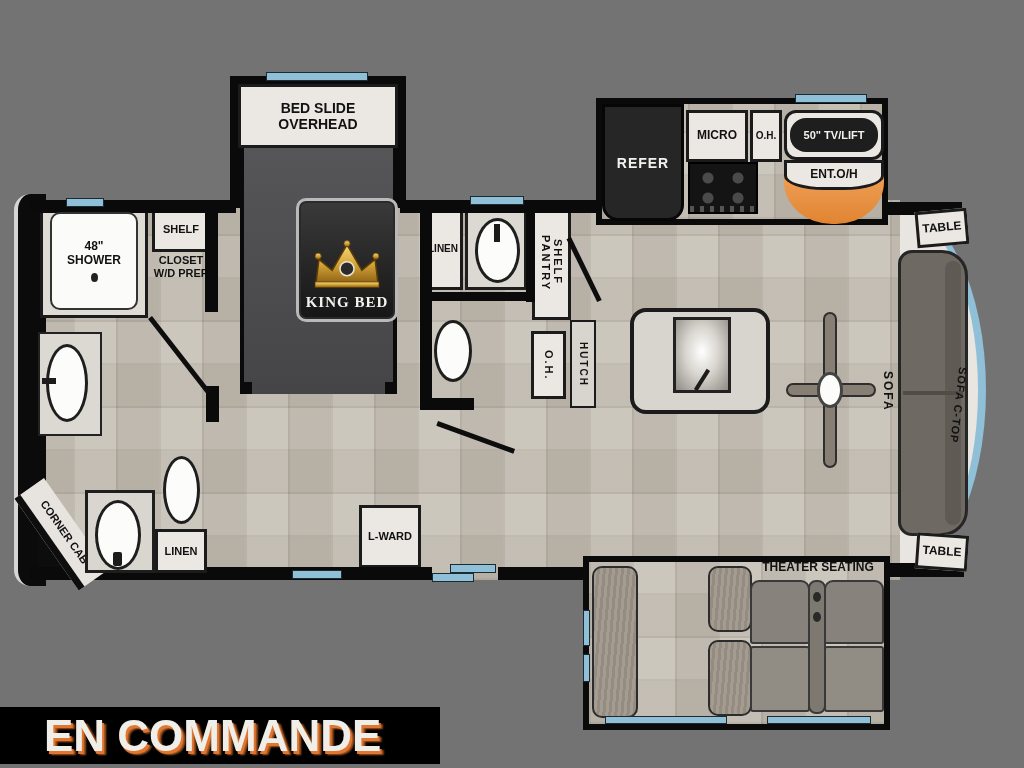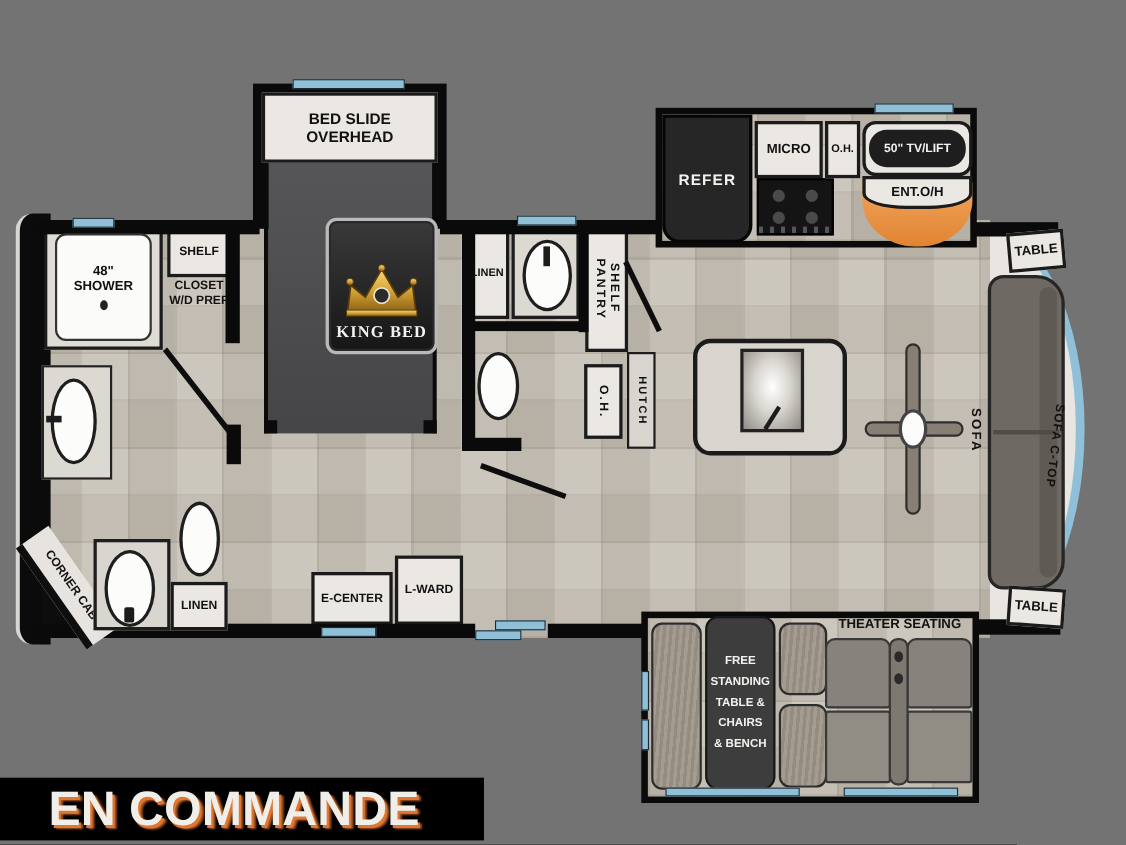--- a/index.html
+++ b/index.html
@@ -135,23 +135,20 @@
     <span class="lbl" style="font-size:11px;">CORNER CAB</span>
   </div>
   <div class="abs" style="left:85px;top:490px;width:70px;height:83px;background:#d9d6d0;border:3px solid #1e1e1e;z-index:6;"></div>
   <div class="abs oval" style="left:95px;top:500px;width:46px;height:70px;z-index:7;"></div>
   <div class="abs" style="left:113px;top:552px;width:9px;height:14px;background:#1c1c1c;border-radius:2px;z-index:8;"></div>
   <div class="abs oval" style="left:163px;top:456px;width:37px;height:68px;z-index:5;"></div>
   <div class="abs wbox" style="left:155px;top:529px;width:52px;height:44px;z-index:6;">
     <span class="lbl" style="font-size:11px;">LINEN</span>
   </div>
 
-  <div class="abs wbox" style="left:283px;top:520px;width:74px;height:48px;z-index:5;">
-    <span class="lbl" style="font-size:11px;">E-CENTER</span>
-  </div>
   <div class="abs wbox" style="left:359px;top:505px;width:62px;height:63px;z-index:5;">
     <span class="lbl" style="font-size:11px;">L-WARD</span>
   </div>
   <div class="abs blue" style="left:292px;top:570px;width:50px;height:9px;z-index:7;"></div>
   <div class="abs blue" style="left:450px;top:564px;width:46px;height:9px;z-index:7;"></div>
   <div class="abs blue" style="left:432px;top:573px;width:42px;height:9px;z-index:7;"></div>
 
   <div class="abs wbox" style="left:423px;top:207px;width:40px;height:83px;z-index:5;">
     <span class="lbl" style="font-size:10px;">LINEN</span>
   </div>
@@ -186,27 +183,20 @@
   <div class="abs wbox" style="left:916px;top:210px;width:52px;height:36px;transform:rotate(-5deg);z-index:6;">
     <span class="lbl" style="font-size:12px;">TABLE</span>
   </div>
   <div class="abs wbox" style="left:916px;top:534px;width:52px;height:36px;transform:rotate(4deg);z-index:6;">
     <span class="lbl" style="font-size:12px;">TABLE</span>
   </div>
 
   <div class="abs wall" style="left:583px;top:556px;width:307px;height:174px;z-index:3;"></div>
   <div class="abs floor-tex" style="left:589px;top:562px;width:295px;height:162px;z-index:3;"></div>
   <div class="abs fab" style="left:592px;top:566px;width:46px;height:152px;z-index:4;"></div>
-  <div class="abs" style="left:641px;top:560px;width:64px;height:158px;background:#3d3d3d;border:2px solid #161616;border-radius:12px;z-index:4;display:flex;align-items:center;justify-content:center;">
-    <span class="wlbl" style="font-size:10.5px;line-height:1.8;">FREE
-STANDING
-TABLE &amp;
-CHAIRS
-&amp; BENCH</span>
-  </div>
   <div class="abs fab" style="left:708px;top:566px;width:44px;height:66px;z-index:4;"></div>
   <div class="abs fab" style="left:708px;top:640px;width:44px;height:76px;z-index:4;"></div>
   <div class="abs lbl" style="left:756px;top:561px;width:124px;font-size:12px;z-index:5;">THEATER SEATING</div>
   <div class="abs seatback" style="left:750px;top:580px;width:60px;height:64px;z-index:4;"></div>
   <div class="abs seatback" style="left:824px;top:580px;width:60px;height:64px;z-index:4;"></div>
   <div class="abs seatcush" style="left:750px;top:646px;width:60px;height:66px;z-index:4;"></div>
   <div class="abs seatcush" style="left:824px;top:646px;width:60px;height:66px;z-index:4;"></div>
   <div class="abs" style="left:808px;top:580px;width:18px;height:134px;background:#7e7970;border:2px solid #393939;border-radius:8px;z-index:5;"></div>
   <div class="abs" style="left:813px;top:592px;width:8px;height:10px;background:#2a2a2a;border-radius:50%;z-index:6;"></div>
   <div class="abs" style="left:813px;top:612px;width:8px;height:10px;background:#2a2a2a;border-radius:50%;z-index:6;"></div>

